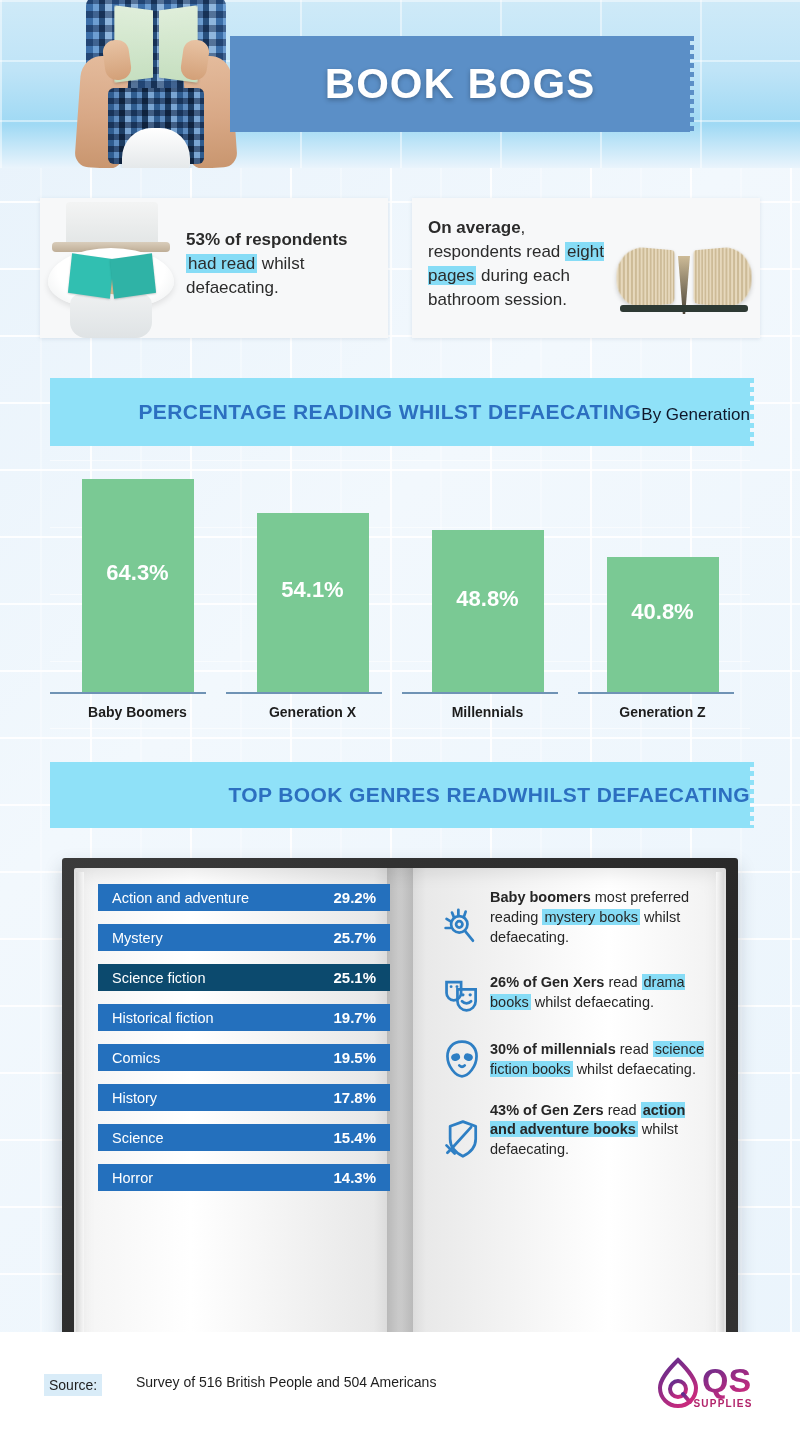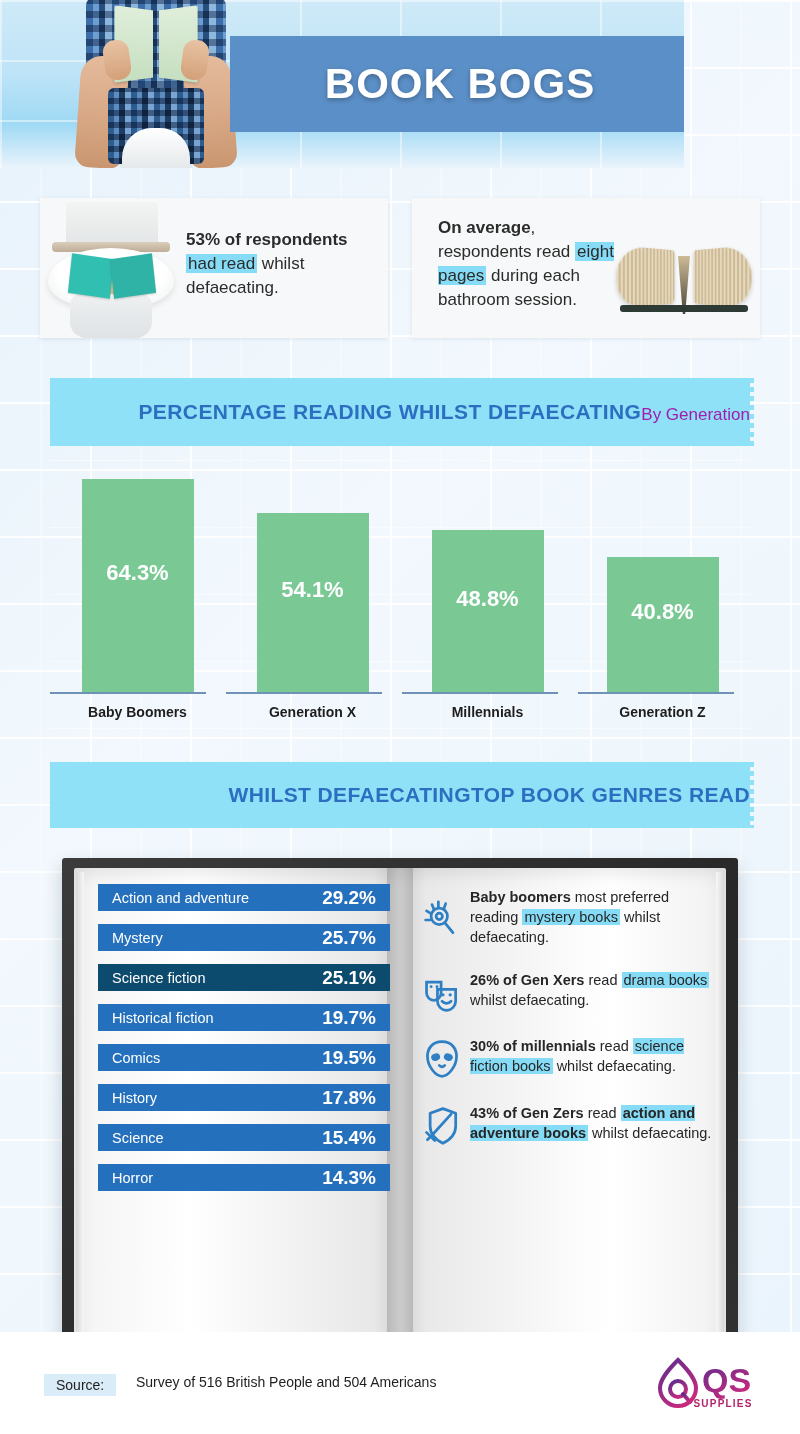--- a/index.html
+++ b/index.html
@@ -21,21 +21,21 @@
   }
   .bg-row-offset{
     position:absolute;left:0;right:0;top:0;height:100%;
     background-image:linear-gradient(to right, rgba(255,255,255,.55) 2px, transparent 2px);
     background-size:100px 100%;
     background-position:40px 0;
     opacity:.55;
   }
   
   .hero{
-    position:absolute;left:0;top:0;width:684px;height:168px;overflow:hidden;
+    position:absolute;left:0;top:0;width:800px;height:168px;overflow:hidden;
     background:linear-gradient(180deg,#cfeaf8 0%,#bfe4f7 42%,#9fd9f4 74%,#eaf4fc 100%);
   }
   .hero-tiles{
     position:absolute;inset:0;
     background-image:
       linear-gradient(to right, rgba(255,255,255,.45) 2px, transparent 2px),
       linear-gradient(to bottom, rgba(255,255,255,.45) 2px, transparent 2px);
     background-size:100px 60px,100px 60px;
   }
   
@@ -98,21 +98,21 @@
   .ti-tank{position:absolute;left:26px;top:4px;width:92px;height:42px;background:linear-gradient(180deg,#f3f4f4,#e3e6e6);border-radius:4px 4px 0 0;}
   .ti-lid{position:absolute;left:12px;top:44px;width:118px;height:10px;background:linear-gradient(180deg,#d9cdbb,#bfae97);border-radius:4px;}
   .ti-seat{position:absolute;left:8px;top:50px;width:126px;height:62px;background:radial-gradient(ellipse at 50% 35%,#ffffff 60%,#e8ebec 100%);border-radius:50%/55% 55% 45% 45%;box-shadow:0 3px 6px rgba(0,0,0,.10);}
   .ti-bowl{position:absolute;left:30px;top:96px;width:82px;height:44px;background:linear-gradient(180deg,#eef0f1,#dfe3e5);border-radius:10px 10px 16px 16px;}
   .ti-book{position:absolute;left:30px;top:58px;width:84px;height:40px;}
   .ti-book .pg{position:absolute;top:0;width:42px;height:40px;background:#31bfb1;box-shadow:0 1px 2px rgba(0,0,0,.18);}
   .ti-book .pg.l{left:0;transform:skewY(8deg) skewX(-6deg);}
   .ti-book .pg.r{left:42px;transform:skewY(-8deg) skewX(6deg);background:#2fb3a6;}
   .ti-book .spine{position:absolute;left:34px;top:6px;width:18px;height:32px;background:#d8bd93;transform:rotate(6deg);border-radius:2px;}
   .card-a .txt{position:absolute;left:146px;top:30px;width:196px;}
-  .card-b .txt{position:absolute;left:26px;top:18px;width:180px;}
+  .card-b .txt{position:absolute;left:16px;top:18px;width:180px;}
   .stat-line{
     font-size:17px;line-height:1.42;color:#2b2b2b;
     font-family:"Liberation Sans", sans-serif;
   }
   .hl{background:#86dcf6;padding:0 2px;}
   .openbook{position:absolute;right:8px;top:44px;width:136px;height:74px;}
   .ob-half{position:absolute;top:6px;width:64px;height:58px;
     background:repeating-linear-gradient(90deg,#e6d8bc 0 2px,#cdbb97 2px 4px);
     box-shadow:0 2px 4px rgba(0,0,0,.18);}
   .ob-half.l{left:0;border-radius:28px 4px 6px 26px;transform:perspective(160px) rotateY(26deg);}
@@ -120,21 +120,21 @@
   .ob-spine{position:absolute;left:62px;top:14px;width:12px;height:58px;background:linear-gradient(180deg,#cdbb97,#4a4438);clip-path:polygon(0 0,100% 0,60% 100%,40% 100%);}
   .ob-base{position:absolute;left:4px;bottom:4px;width:128px;height:7px;background:#2e3a34;border-radius:3px;}
   
   .band{
     position:absolute;left:50px;width:700px;background:#8fe1f8;
     display:flex;flex-direction:row;align-items:center;justify-content:flex-end;
   }
   .band .edge{position:absolute;right:-4px;top:0;bottom:0;width:5px;
     background:repeating-linear-gradient(180deg,#8fe1f8 0 5px,transparent 5px 9px);}
   .band-title{color:#2c6fc0;font-size:21px;font-weight:700;letter-spacing:.4px;}
-  .band-sub{color:#a21caf;font-size:17px;font-weight:400;margin-top:5px;}
+  .band-sub{color:#0f172a;font-size:17px;font-weight:400;margin-top:5px;}
   .band1{top:378px;height:68px;}
   .band2{top:762px;height:66px;line-height:1.35;text-align:center;}
   
   .chart{position:absolute;left:50px;top:460px;width:700px;height:270px;}
   .chart-grid{position:absolute;inset:0;
     background-image:linear-gradient(to bottom, rgba(255,255,255,.55) 1px, transparent 1px);
     background-size:100% 67px;}
   .bars{position:absolute;left:0;right:0;top:0;height:232px;display:flex;}
   .bar-col{flex:1;display:flex;flex-direction:column;justify-content:flex-end;align-items:center;position:relative;}
   .bar{width:112px;background:#7ac994;display:flex;align-items:center;justify-content:center;}
@@ -153,28 +153,28 @@
   .page-edge-l{position:absolute;left:14px;top:14px;width:8px;bottom:16px;
     background:linear-gradient(90deg,#d8d8d8,#f7f7f7);}
   .page-edge-r{position:absolute;right:14px;top:14px;width:8px;bottom:16px;
     background:linear-gradient(270deg,#d8d8d8,#f7f7f7);}
   .gutter{position:absolute;left:50%;top:10px;bottom:12px;width:26px;margin-left:-13px;
     background:linear-gradient(90deg,rgba(0,0,0,.16),rgba(0,0,0,.03) 45%,rgba(0,0,0,.03) 55%,rgba(0,0,0,.16));}
   .left-page{position:absolute;left:36px;top:26px;width:292px;}
   .genre-row{display:flex;align-items:center;height:27px;background:#2470bd;
     margin-bottom:13px;padding:0 14px;box-sizing:border-box;}
   .genre-name{flex:1;color:#ffffff;font-size:14.5px;}
-  .genre-val{color:#ffffff;font-size:19px;font-weight:700;}
+  .genre-val{color:#ffffff;font-size:15px;font-weight:700;}
   .right-page{position:absolute;left:352px;top:30px;width:300px;}
-  .fact{display:flex;align-items:center;margin-bottom:21px;}
+  .fact{display:flex;align-items:flex-end;margin-bottom:21px;padding-left:20px;}
   .fact-icon{width:56px;flex:0 0 56px;display:flex;align-items:flex-start;justify-content:center;padding-top:4px;}
   .fact-text{font-size:14.5px;line-height:1.37;color:#262626;}
   
   .footer{position:absolute;left:0;right:0;top:1332px;height:102px;background:#ffffff;}
-  .src-tag{position:absolute;left:44px;top:1374px;background:#d9ecf8;padding:3px 12px;
+  .src-tag{position:absolute;left:44px;top:1374px;background:#d9ecf8;padding:3px 5px;
     font-size:14px;color:#1e1e1e;}
   .src-txt{position:absolute;left:136px;top:1374px;font-size:14px;color:#1e1e1e;}
   .logo{position:absolute;right:34px;top:1356px;width:110px;height:58px;}
   .logo-sub{position:absolute;right:34px;top:1398px;width:86px;text-align:center;
     font-size:10px;font-weight:700;letter-spacing:1.2px;color:#b2246b;}
 </style>
 </head>
 <body>
 
 <div class="bg">
@@ -264,22 +264,22 @@
   <div class="xlabels" id="xlabels">
       <div class="xlabel">Baby Boomers</div>
       <div class="xlabel">Generation X</div>
       <div class="xlabel">Millennials</div>
       <div class="xlabel">Generation Z</div>
     </div>
 </div>
 
 <div class="band band2">
   <div class="edge"></div>
+  <div class="band-title">TOP BOOK GENRES READ</div>
   <div class="band-title">WHILST DEFAECATING</div>
-  <div class="band-title">TOP BOOK GENRES READ</div>
 </div>
 
 <div class="spread">
   <div class="cover"></div>
   <div class="pages"></div>
   <div class="page-edge-l"></div>
   <div class="page-edge-r"></div>
   <div class="gutter"></div>
 
   <div class="left-page" id="genre-list">

